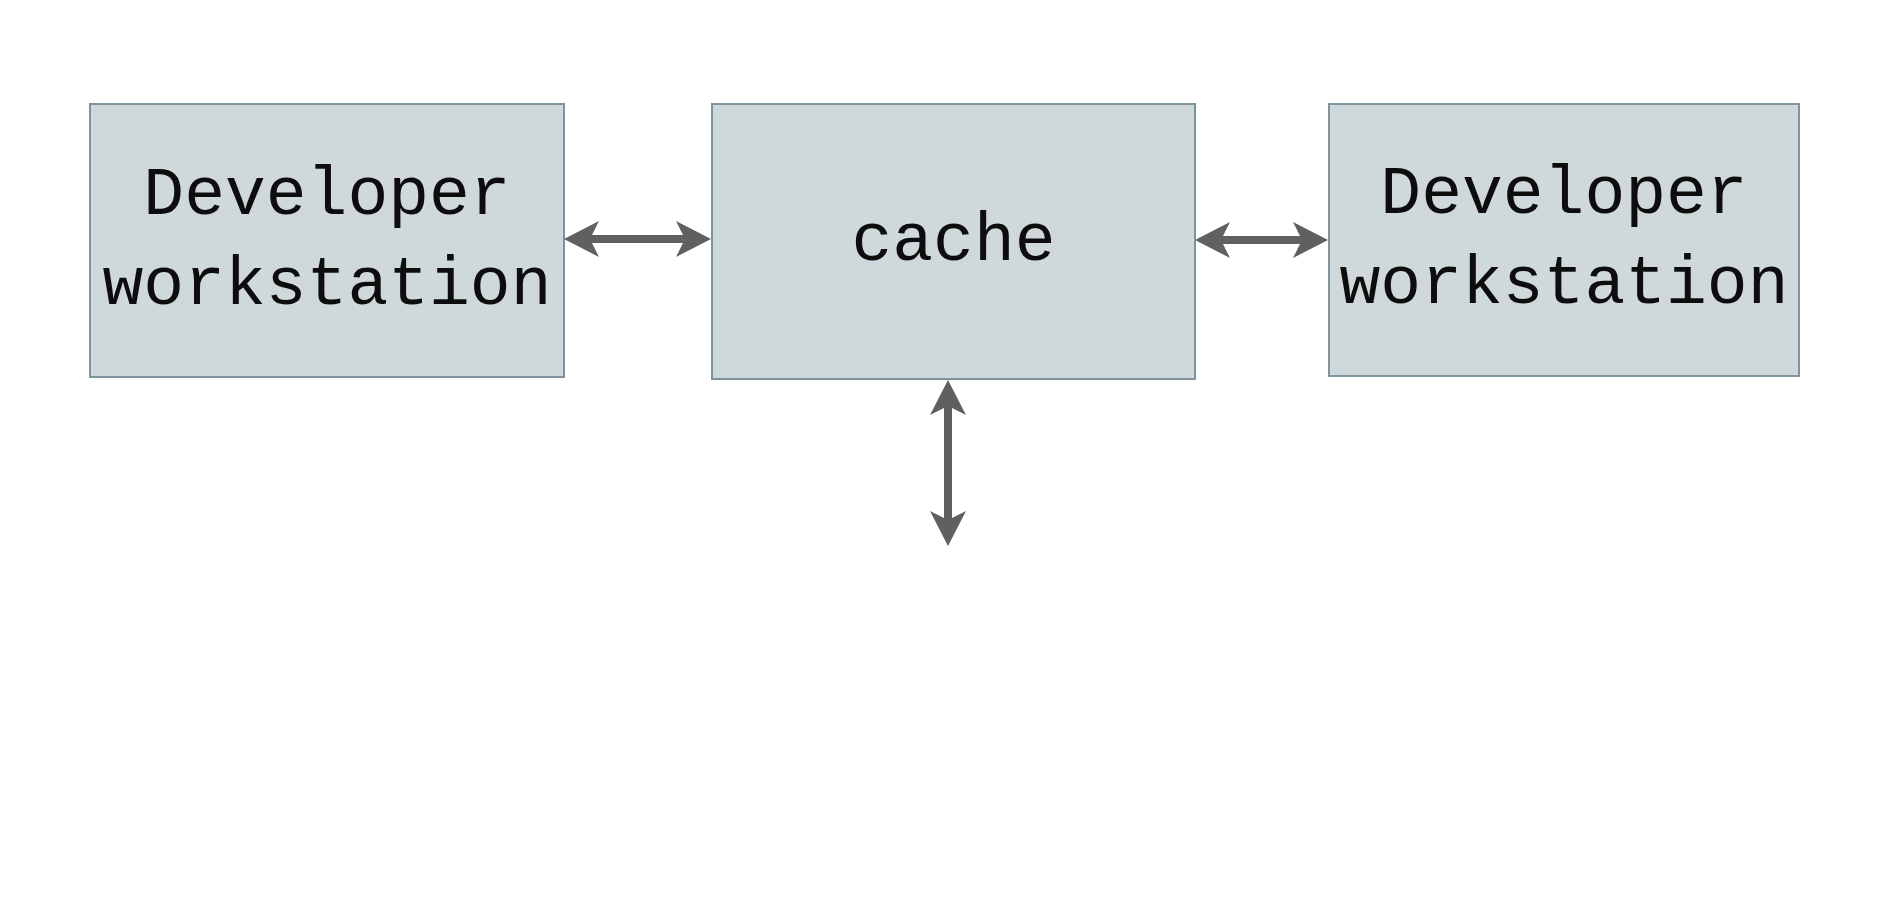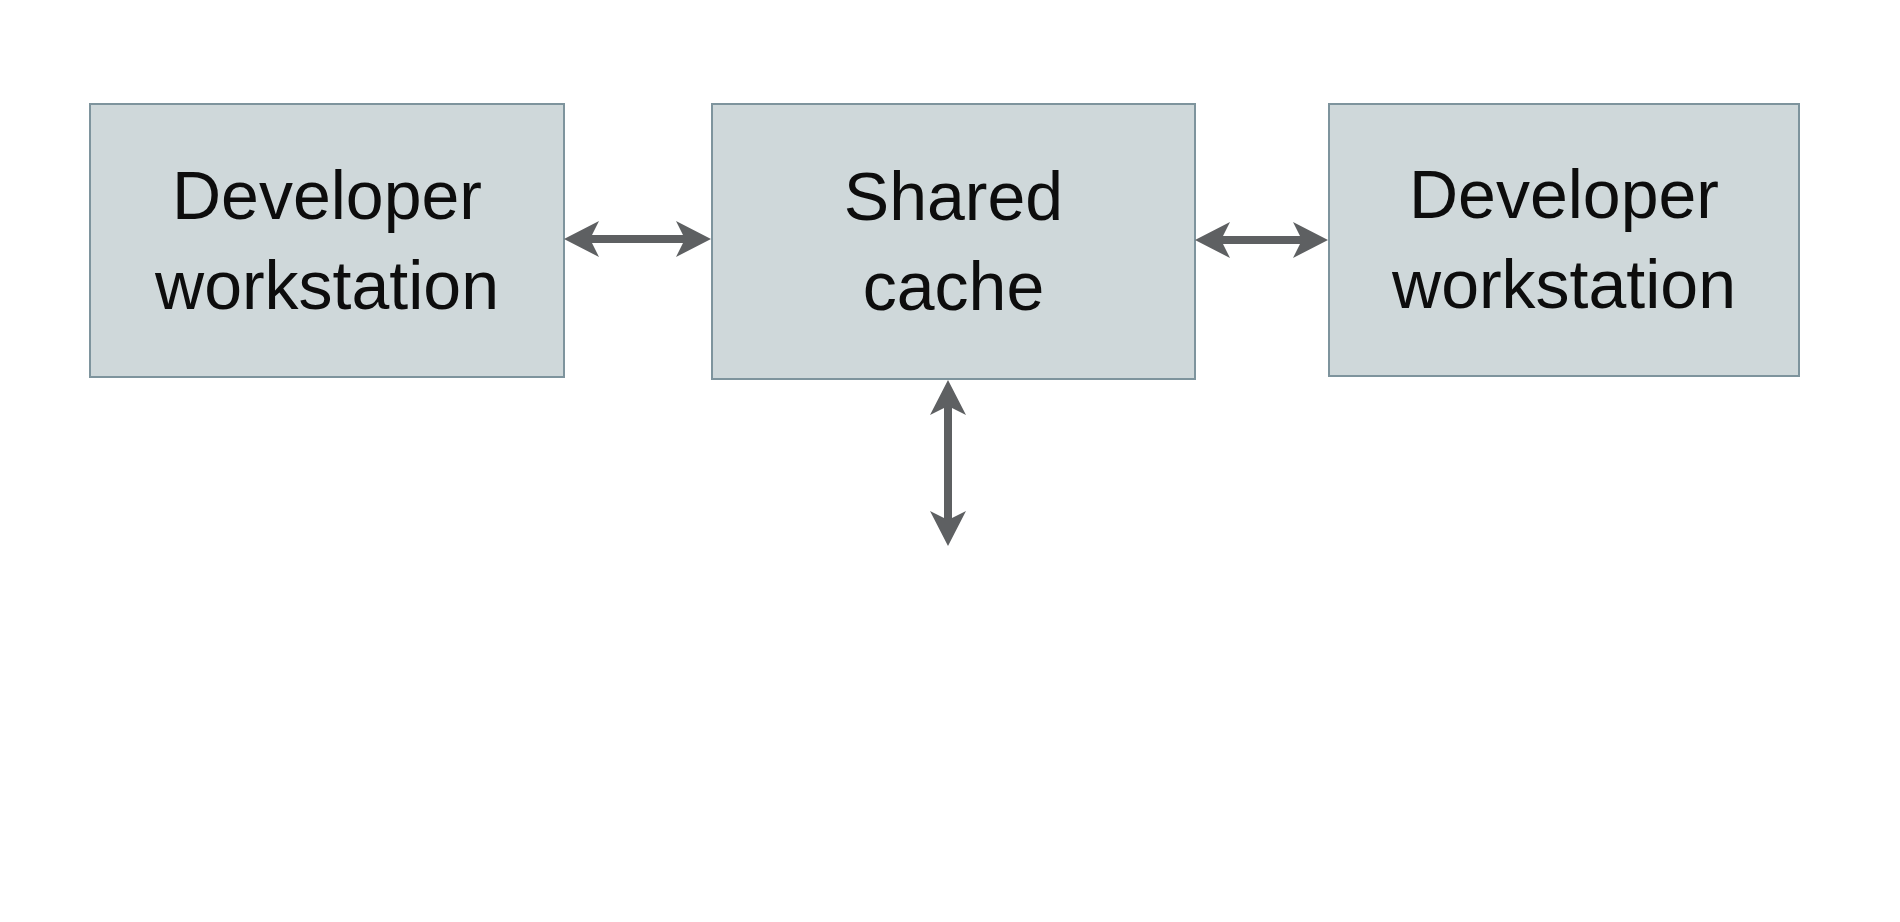--- a/index.html
+++ b/index.html
@@ -5,21 +5,21 @@
   html, body {
     margin: 0;
     padding: 0;
     background: #ffffff;
   }
   .canvas {
     position: relative;
     width: 1900px;
     height: 922px;
     background: var(--bg, #ffffff);
-    font-family: Liberation Sans, sans-serif;
+    font-family: Liberation Mono, monospace;
     overflow: hidden;
   }
   .node {
     position: absolute;
     background: var(--node-fill, #cfd8da);
     border: 2px solid var(--node-border, #7e949d);
     box-sizing: border-box;
     display: flex;
     align-items: center;
     justify-content: center;
@@ -41,21 +41,20 @@
 
   <div class="node" style="left:89px; top:103px; width:476px; height:275px;">
     <div class="node-label">
       <span>Developer</span>
       <span>workstation</span>
     </div>
   </div>
 
   <div class="node" style="left:711px; top:103px; width:485px; height:277px;">
     <div class="node-label">
-      <span>Shared</span>
       <span>cache</span>
     </div>
   </div>
 
   <div class="node" style="left:1328px; top:103px; width:472px; height:274px;">
     <div class="node-label">
       <span>Developer</span>
       <span>workstation</span>
     </div>
   </div>

